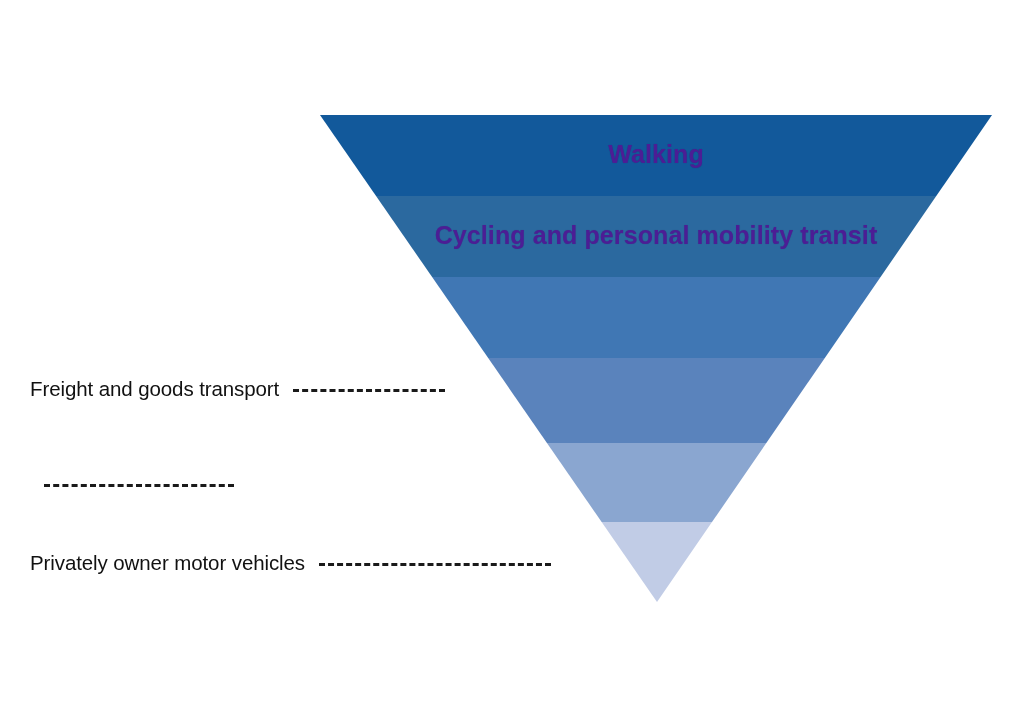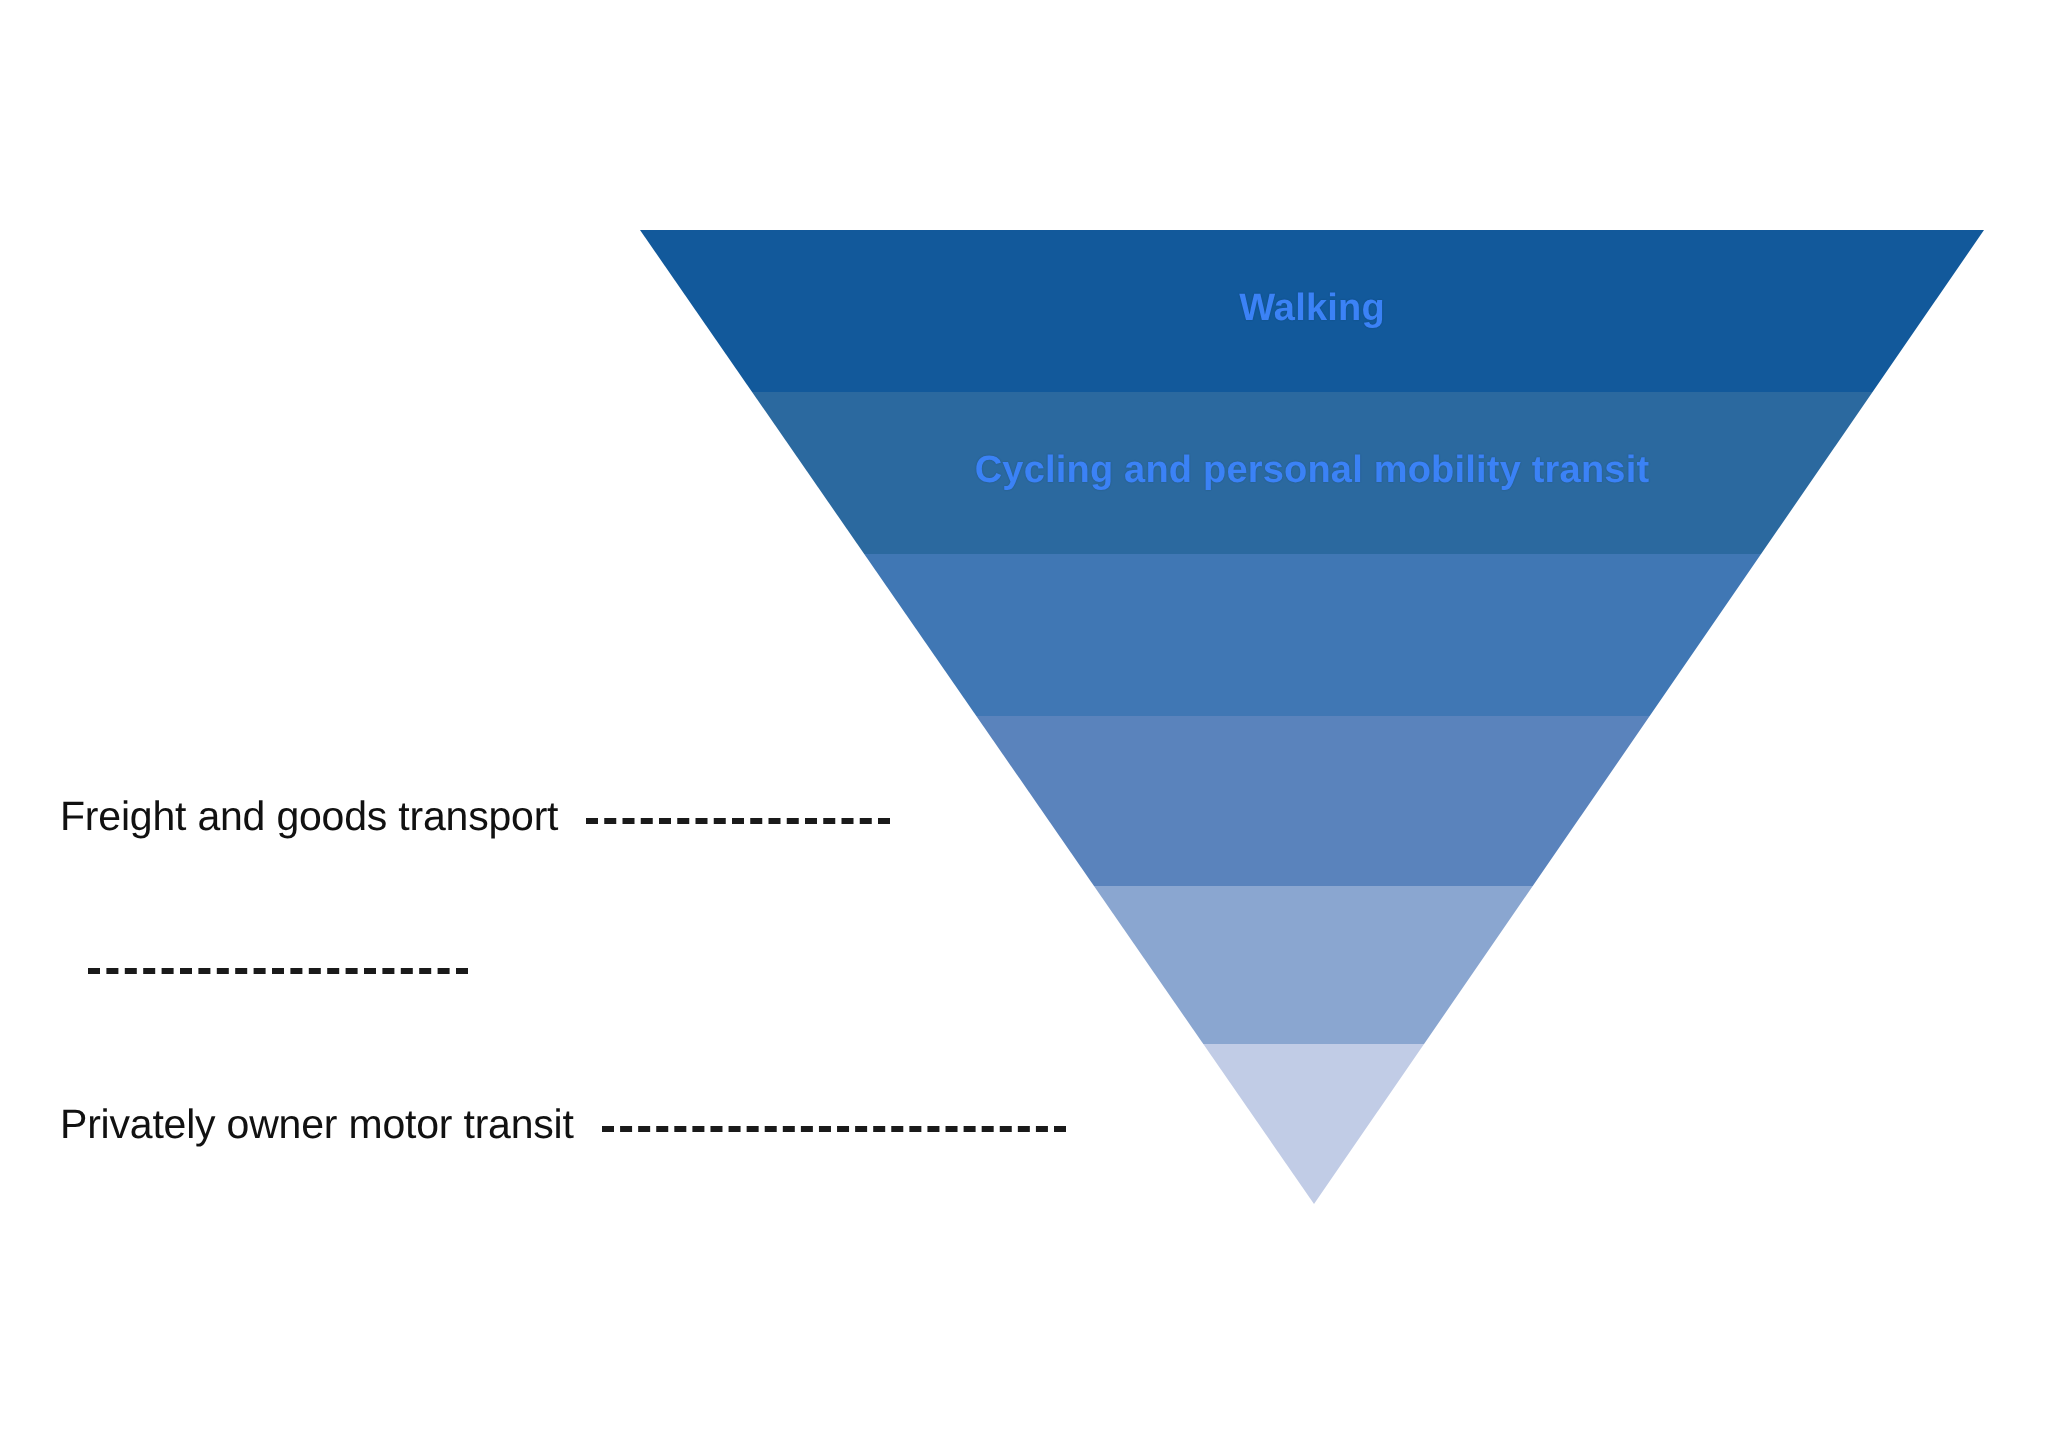--- a/index.html
+++ b/index.html
@@ -31,23 +31,23 @@
   .band {
     position: absolute;
     left: 0;
     width: 100%;
     display: flex;
     align-items: center;
     justify-content: center;
     box-sizing: border-box;
   }
   .band-label {
-    color: #3b82f6;
+    color: #4c1d95;
     font-weight: bold;
-    font-size: 19px;
+    font-size: 25px;
     letter-spacing: .1px;
     text-align: right;
     white-space: nowrap;
     position: relative;
     top: -1px;
     text-shadow: 0 0 1px rgba(0,0,0,.18);
   }
 
   
   .callout {
@@ -98,27 +98,27 @@
       <span class="band-label">Walking</span>
     </div>
     <div class="band" id="band1" style="top:81px;height:81px;">
       <span class="band-label">Cycling and personal mobility transit</span>
     </div>
     <div class="band" id="band3" style="top:243px;height:85px;"></div>
     <div class="band" id="band4" style="top:328px;height:79px;"></div>
     <div class="band" id="band5" style="top:407px;height:80px;"></div>
   </div>
 
-  <div class="callout" style="top:396px;justify-content:flex-end;">
+  <div class="callout" style="top:376px;justify-content:flex-end;">
     <span class="callout-text">Freight and goods transport</span>
     <span class="leader" style="width:152px;"></span>
   </div>
 
   <div class="callout" style="top:471px;">
     <span class="leader" style="width:190px;"></span>
   </div>
 
   <div class="callout" style="top:550px;">
-    <span class="callout-text">Privately owner motor transit</span>
+    <span class="callout-text">Privately owner motor vehicles</span>
     <span class="leader" style="width:232px;"></span>
   </div>
 
 </div>
 
 </body></html>

